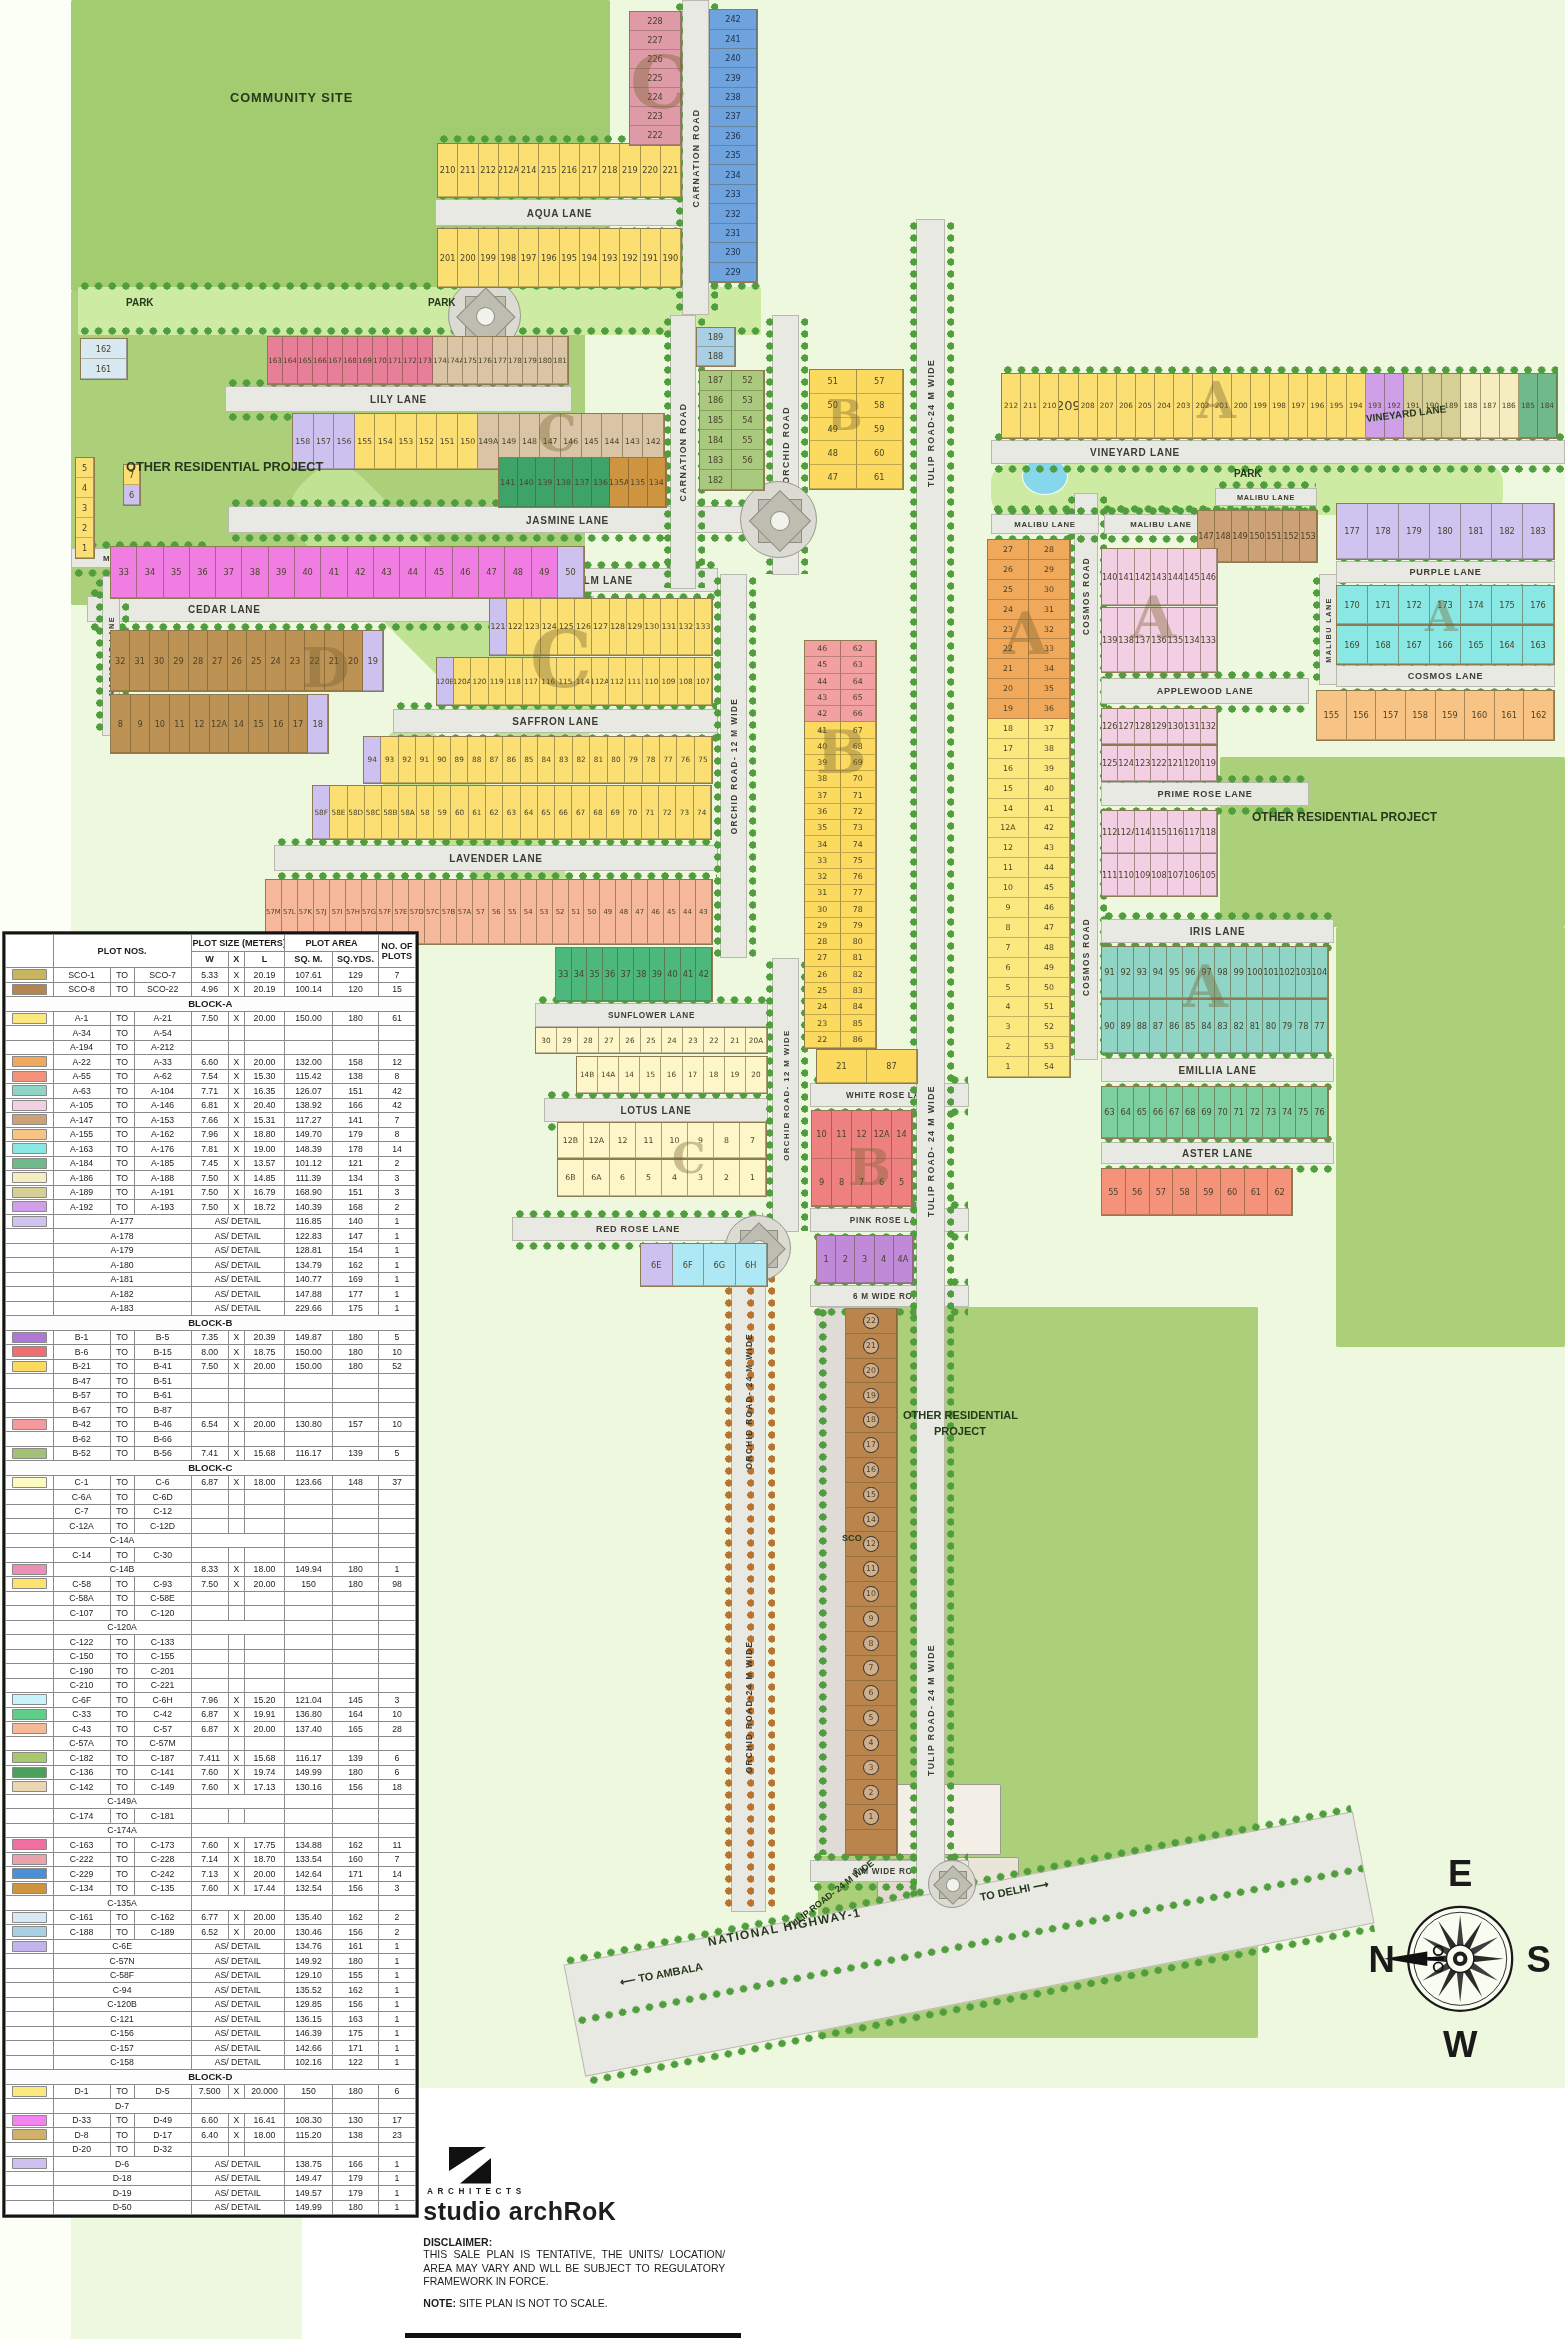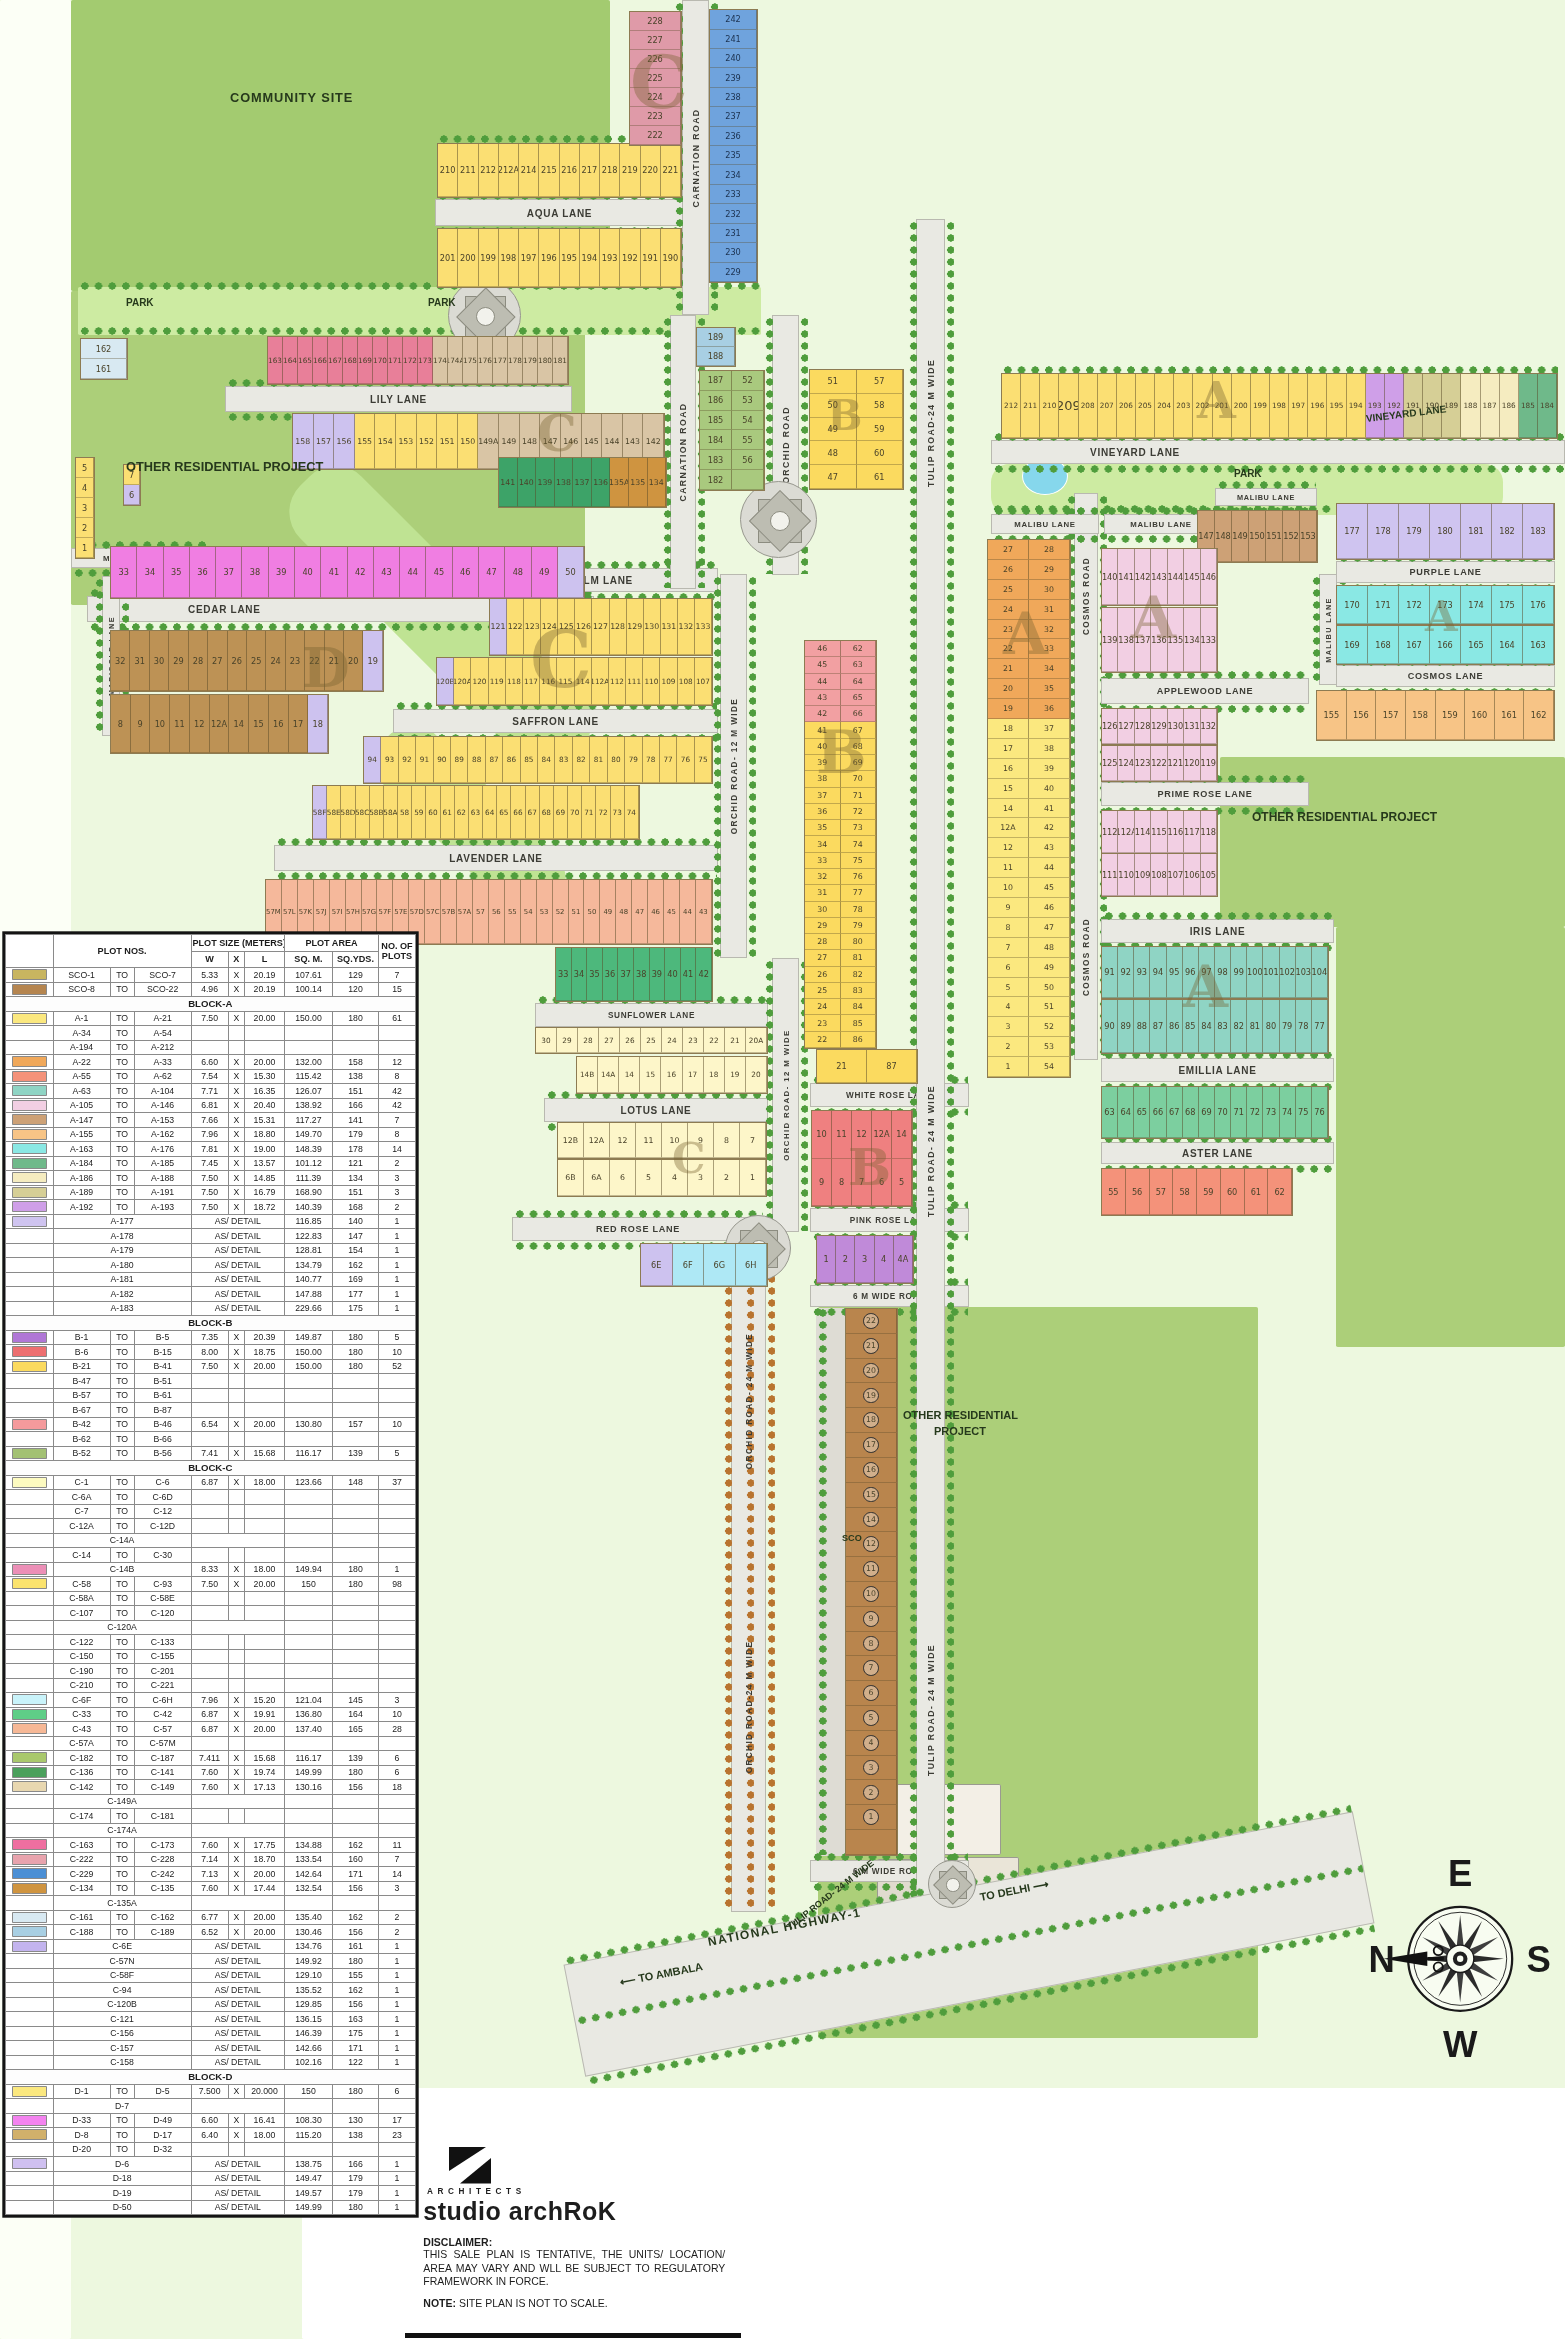--- a/index.html
+++ b/index.html
@@ -75,20 +75,25 @@
     <div class="road" style="left: 435px; top: 199px; width: 249px; height: 27.4px;">
       <div class="trees" style="position: absolute; left: 0px; right: 0px; height: 10px; width: 100%; top: -10px; background-image: radial-gradient(circle, rgb(79, 157, 60) 0px, rgb(79, 157, 60) 38%, transparent 42%); background-size: 13.7px 12px;"></div>
       <div class="trees" style="position: absolute; left: 0px; right: 0px; height: 10px; width: 100%; bottom: -10px; background-image: radial-gradient(circle, rgb(79, 157, 60) 0px, rgb(79, 157, 60) 38%, transparent 42%); background-size: 13.7px 12px;"></div>
       <span class="rlabel" style="left: 50%; top: 50%;">AQUA LANE</span>
     </div>
     <div class="road" style="left: 225px; top: 386px; width: 347px; height: 25.6px;">
       <div class="trees" style="position: absolute; left: 0px; right: 0px; height: 10px; width: 100%; top: -10px; background-image: radial-gradient(circle, rgb(79, 157, 60) 0px, rgb(79, 157, 60) 38%, transparent 42%); background-size: 13.7px 12px;"></div>
       <div class="trees" style="position: absolute; left: 0px; right: 0px; height: 10px; width: 100%; bottom: -10px; background-image: radial-gradient(circle, rgb(79, 157, 60) 0px, rgb(79, 157, 60) 38%, transparent 42%); background-size: 13.7px 12px;"></div>
       <span class="rlabel" style="left: 50%; top: 50%;">LILY LANE</span>
     </div>
+    <div class="road" style="left: 228px; top: 506px; width: 548px; height: 27.4px;">
+      <div class="trees" style="position: absolute; left: 0px; right: 0px; height: 10px; width: 100%; top: -10px; background-image: radial-gradient(circle, rgb(79, 157, 60) 0px, rgb(79, 157, 60) 38%, transparent 42%); background-size: 13.7px 12px;"></div>
+      <div class="trees" style="position: absolute; left: 0px; right: 0px; height: 10px; width: 100%; bottom: -10px; background-image: radial-gradient(circle, rgb(79, 157, 60) 0px, rgb(79, 157, 60) 38%, transparent 42%); background-size: 13.7px 12px;"></div>
+      <span class="rlabel" style="left: 62%; top: 50%;">JASMINE LANE</span>
+    </div>
     <div class="road" style="left: 87px; top: 596px; width: 507px; height: 25.6px;">
       <div class="trees" style="position: absolute; left: 0px; right: 0px; height: 10px; width: 100%; top: -10px; background-image: radial-gradient(circle, rgb(79, 157, 60) 0px, rgb(79, 157, 60) 38%, transparent 42%); background-size: 13.7px 12px;"></div>
       <div class="trees" style="position: absolute; left: 0px; right: 0px; height: 10px; width: 100%; bottom: -10px; background-image: radial-gradient(circle, rgb(79, 157, 60) 0px, rgb(79, 157, 60) 38%, transparent 42%); background-size: 13.7px 12px;"></div>
       <span class="rlabel" style="left: 27%; top: 50%;">CEDAR LANE</span>
     </div>
     <div class="road" style="left: 71px; top: 548px; width: 139px; height: 20px;">
       <div class="trees" style="position: absolute; left: 0px; right: 0px; height: 10px; width: 100%; top: -10px; background-image: radial-gradient(circle, rgb(79, 157, 60) 0px, rgb(79, 157, 60) 38%, transparent 42%); background-size: 13.7px 12px;"></div>
       <div class="trees" style="position: absolute; left: 0px; right: 0px; height: 10px; width: 100%; bottom: -10px; background-image: radial-gradient(circle, rgb(79, 157, 60) 0px, rgb(79, 157, 60) 38%, transparent 42%); background-size: 13.7px 12px;"></div>
       <span class="rlabel" style="font-size: 7.8px; left: 50%; top: 50%;">MARIGOLD LANE</span>
     </div>
@@ -898,21 +903,21 @@
         <div class="cell" style="background: rgb(251, 223, 115); font-size: 7.3px;">82</div>
         <div class="cell" style="background: rgb(251, 223, 115); font-size: 7.3px;">81</div>
         <div class="cell" style="background: rgb(251, 223, 115); font-size: 7.3px;">80</div>
         <div class="cell" style="background: rgb(251, 223, 115); font-size: 7.3px;">79</div>
         <div class="cell" style="background: rgb(251, 223, 115); font-size: 7.3px;">78</div>
         <div class="cell" style="background: rgb(251, 223, 115); font-size: 7.3px;">77</div>
         <div class="cell" style="background: rgb(251, 223, 115); font-size: 7.3px;">76</div>
         <div class="cell" style="background: rgb(251, 223, 115); font-size: 7.3px;">75</div>
       </div>
     </div>
-    <div class="strip" style="left: 312px; top: 785px; width: 328px; height: 55px; background: #a16207;">
+    <div class="strip" style="left: 312px; top: 785px; width: 400px; height: 55px; background: #a16207;">
       <div class="srow">
         <div class="cell" style="background: rgb(205, 194, 239); font-size: 7.3px;">58F</div>
         <div class="cell" style="background: rgb(251, 223, 115); font-size: 7.3px;">58E</div>
         <div class="cell" style="background: rgb(251, 223, 115); font-size: 7.3px;">58D</div>
         <div class="cell" style="background: rgb(251, 223, 115); font-size: 7.3px;">58C</div>
         <div class="cell" style="background: rgb(251, 223, 115); font-size: 7.3px;">58B</div>
         <div class="cell" style="background: rgb(251, 223, 115); font-size: 7.3px;">58A</div>
         <div class="cell" style="background: rgb(251, 223, 115); font-size: 7.3px;">58</div>
         <div class="cell" style="background: rgb(251, 223, 115); font-size: 7.3px;">59</div>
         <div class="cell" style="background: rgb(251, 223, 115); font-size: 7.3px;">60</div>

